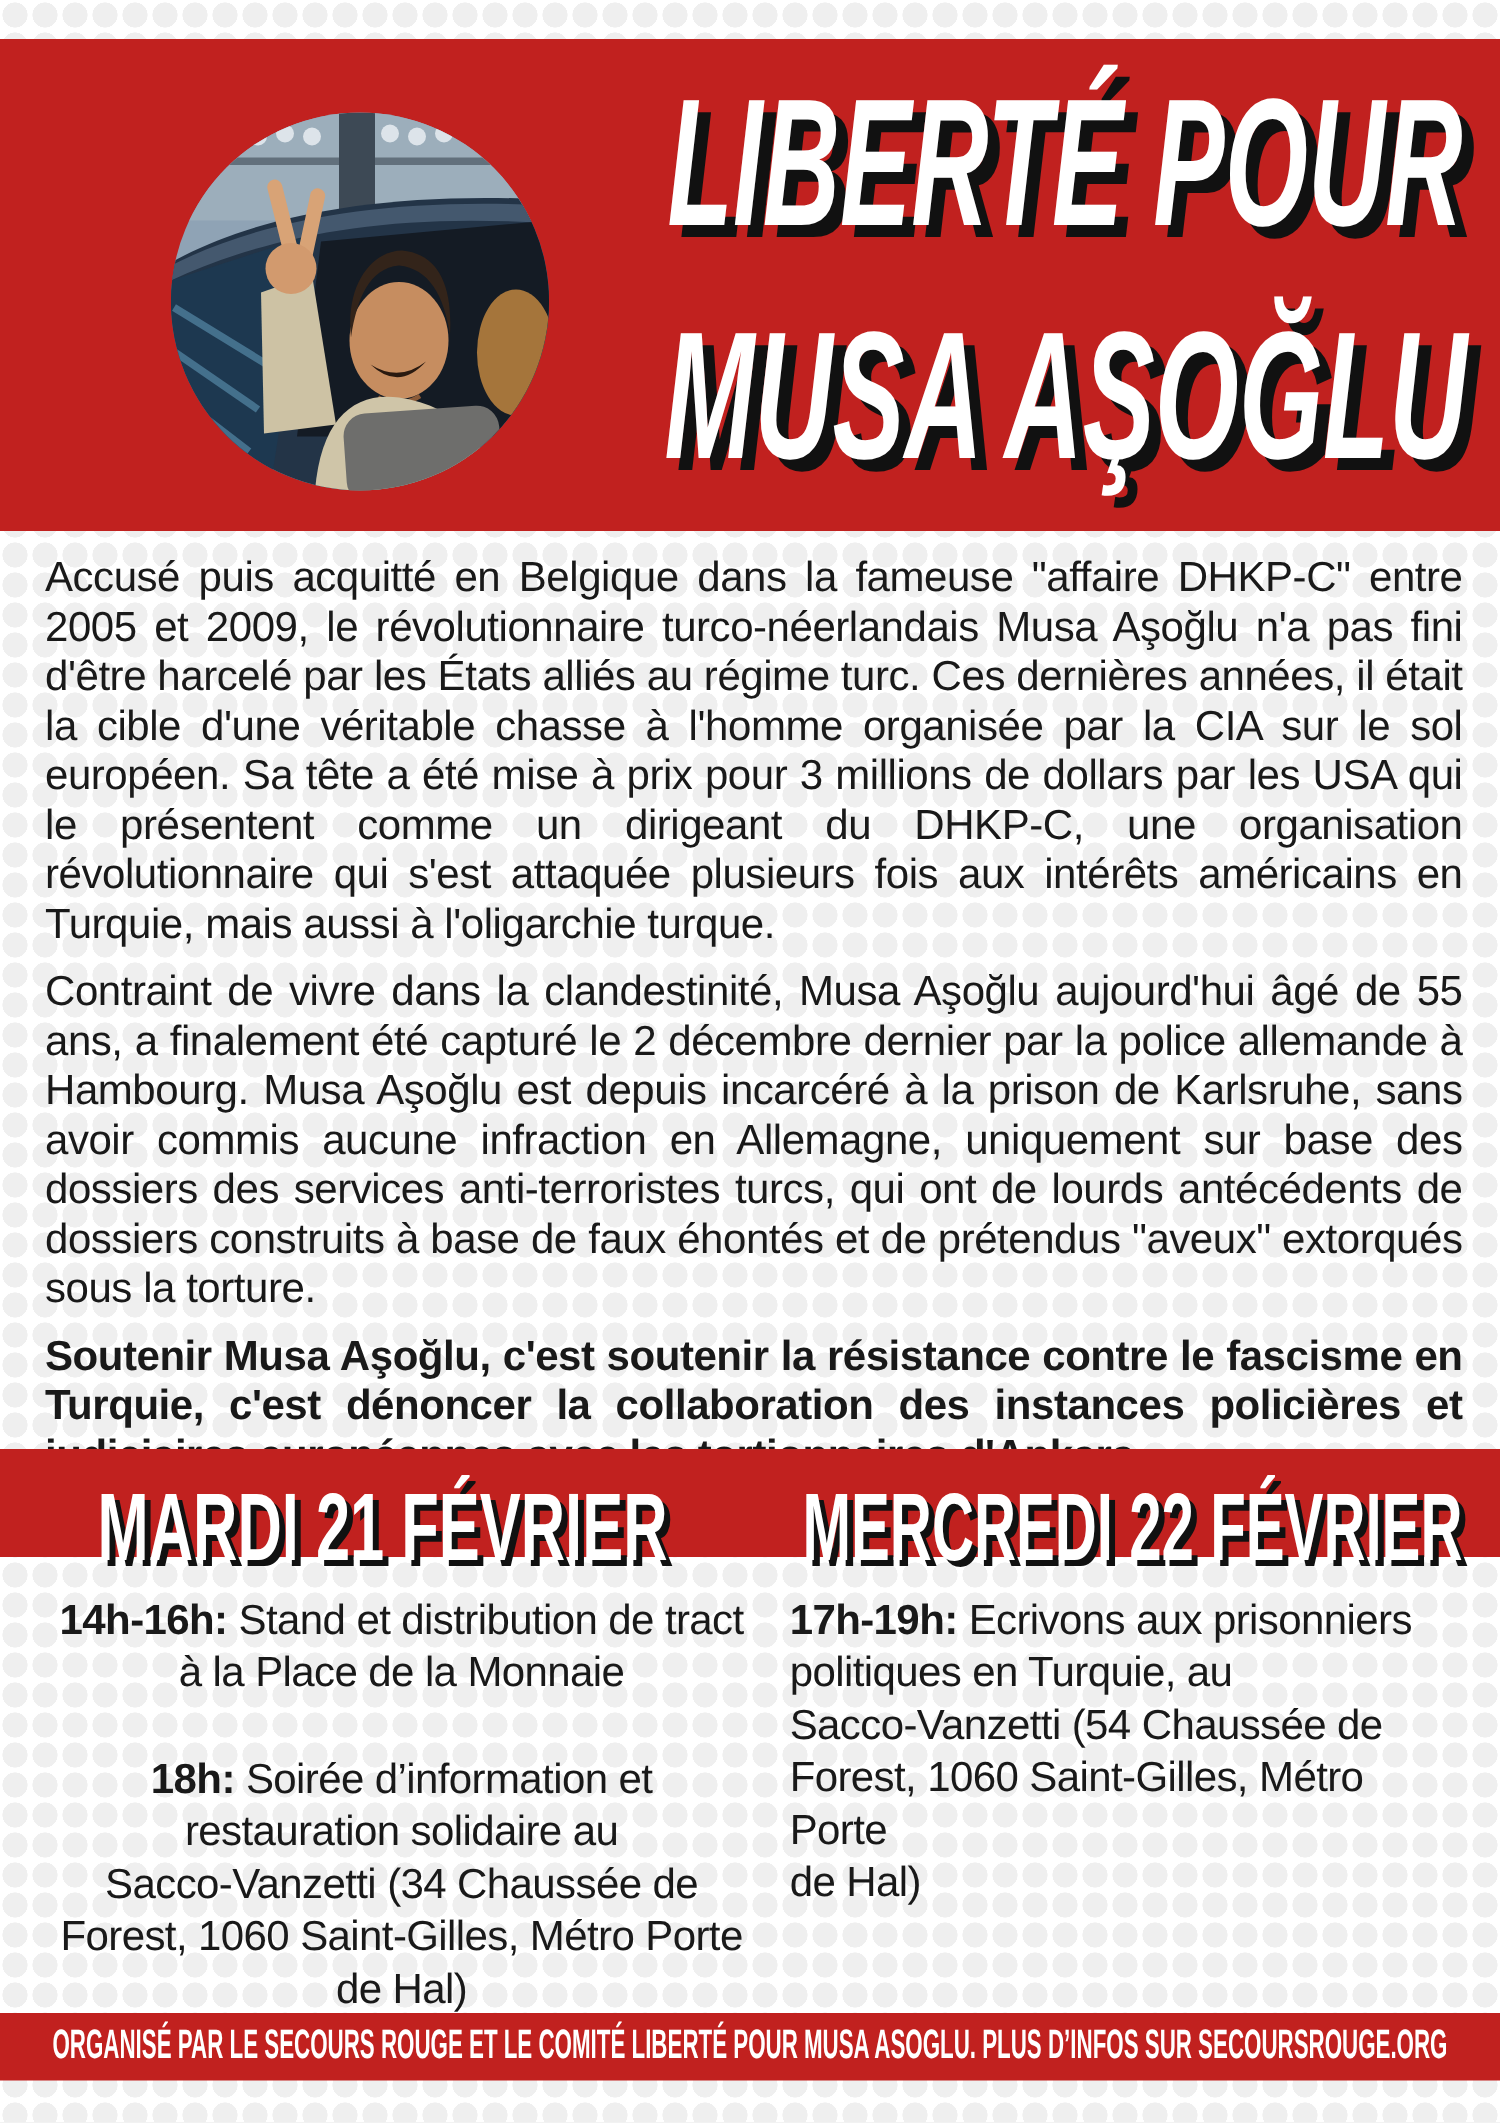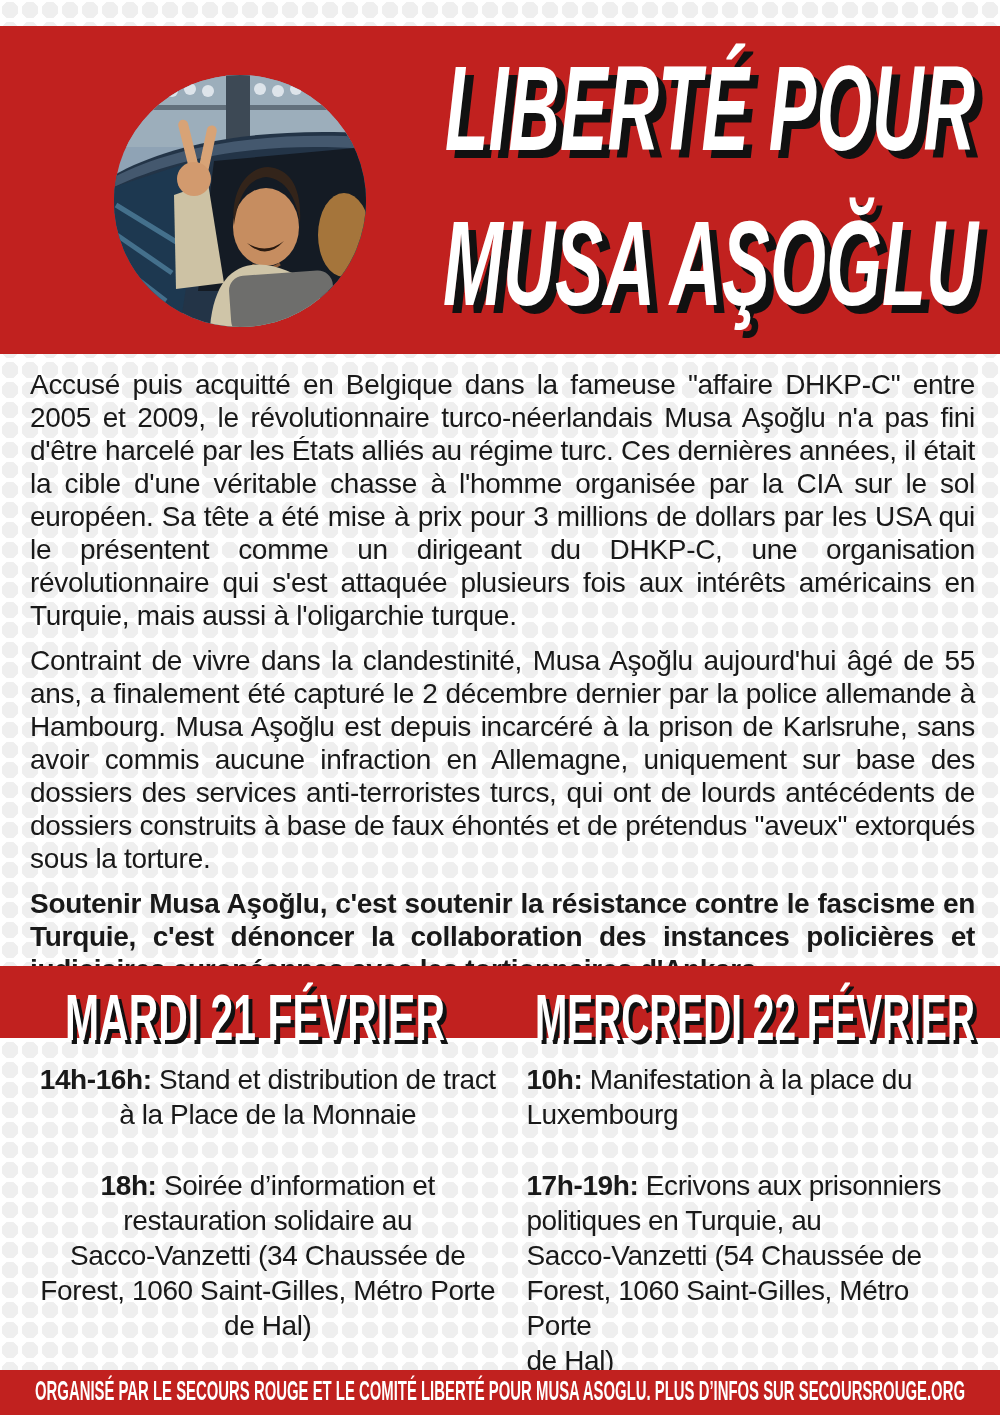--- a/index.html
+++ b/index.html
@@ -33,21 +33,21 @@
   #date-svg-1{left:55px;top:4px;}
   #date-svg-2{left:525px;top:4px;}
   .cols{position:absolute;top:1062px;left:36px;width:944px;display:flex;gap:27px;}
   .col{font-size:28px;line-height:35px;letter-spacing:-0.4px;}
   .col-1{width:470px;text-align:center;}
   .col-2{width:460px;}
   .event{margin:0;}
   .event.first{margin-bottom:36px;}
   .event .time{font-weight:bold;}
   .event .desc{white-space:pre-line;}
-  .footer-band{top:1342px;height:45px;margin-top:28px;}
+  .footer-band{top:1342px;height:45px;}
   .footer-band svg{display:block;margin:0 auto;overflow:visible;}
 </style>
 </head>
 <body>
 
 <div class="page">
 
   <header class="band hero">
 
     <div class="photo-wrap">
@@ -144,25 +144,20 @@
       <p class="event">
         <b class="time">18h:</b>
         <span class="desc">Soirée d’information et
 restauration solidaire au
 Sacco-Vanzetti (34 Chaussée de
 Forest, 1060 Saint-Gilles, Métro Porte
 de Hal)</span>
       </p>
     </div>
     <div class="col col-2">
-      <p class="event first">
-        <b class="time">10h:</b>
-        <span class="desc">Manifestation à  la place du
-Luxembourg</span>
-      </p>
       <p class="event">
         <b class="time">17h-19h:</b>
         <span class="desc">Ecrivons aux prisonniers
 politiques en Turquie, au
 Sacco-Vanzetti (54 Chaussée de
 Forest, 1060 Saint-Gilles, Métro Porte
 de Hal)</span>
       </p>
     </div>
   </section>

